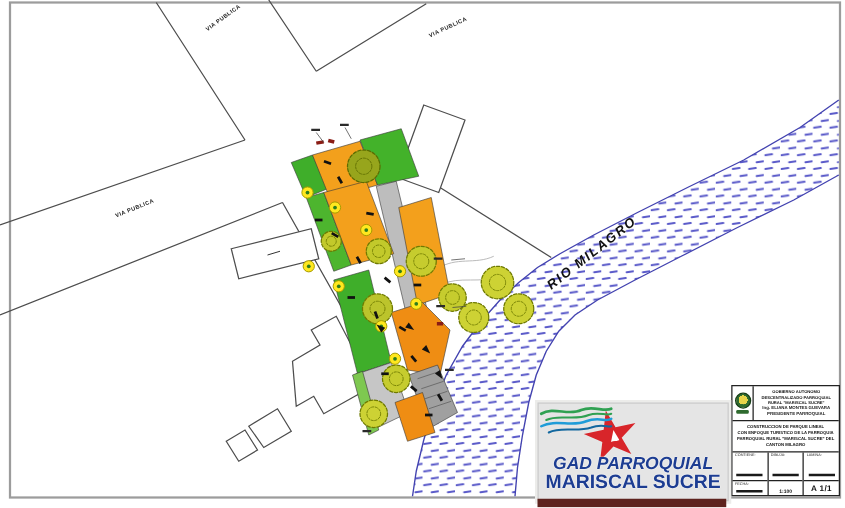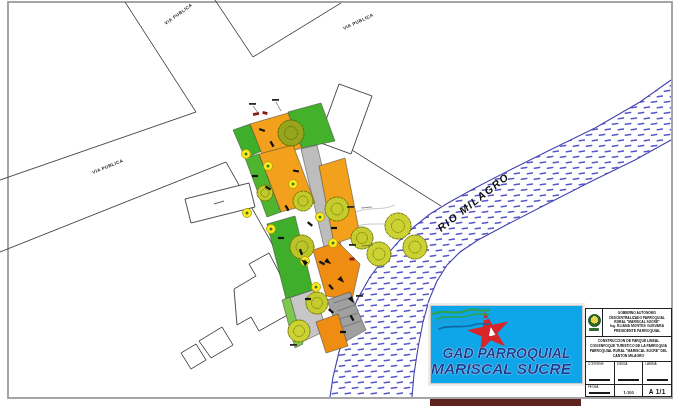--- a/index.html
+++ b/index.html
@@ -29,32 +29,32 @@
   .tb-col + .tb-col{border-left:1px solid #222;}
   .cell-top{height:20px;border-bottom:1px solid #222;position:relative;padding:1px 2px;}
   .cell-bot{flex:1;position:relative;padding:1px 2px;}
   .cell-label{font-size:3px;line-height:1;color:#222;}
   .vbar{position:absolute;left:12%;right:12%;bottom:3px;height:2.5px;background:#1a1a1a;}
   .vbar.small{height:2px;bottom:2px;}
   .scale-val{font-size:4px;font-weight:bold;text-align:center;margin-top:4px;}
   .sheet-val{font-size:6.5px;font-weight:bold;text-align:center;margin-top:2px;letter-spacing:0.3px;}
 
   
-  .logo{position:absolute;left:430px;top:305px;width:151px;height:77px;background:#0ea5e9;
+  .logo{position:absolute;left:430px;top:322px;width:151px;height:77px;background:#e5e5e5;
         border:1px solid #ccc;box-shadow:0 0 0 2px #ececea;}
   .star{position:absolute;left:36px;top:5px;width:44px;height:42px;background:#d8252a;
         transform:rotate(-12deg);
         clip-path:polygon(50% 0%,61% 35%,98% 35%,68% 57%,79% 91%,50% 70%,21% 91%,32% 57%,2% 35%,39% 35%);}
   .star-glyph{position:absolute;left:57px;top:21px;width:7px;height:9px;background:#fff;
         transform:rotate(-10deg);clip-path:polygon(50% 0,100% 100%,0 100%);}
   .waves{position:absolute;left:84px;top:9px;}
   .lg1{position:absolute;left:0;right:0;top:39px;text-align:center;font-style:italic;
        font-weight:bold;font-size:14px;color:#1d3d92;
        text-shadow:0 0 1px #fff,0 0 1px #fff;}
-  .lg2{position:absolute;left:0;right:0;top:54px;font-style:italic;
+  .lg2{position:absolute;left:0;right:0;top:54px;text-align:center;
        font-weight:bold;font-size:15.5px;color:#1d3d92;
        text-shadow:0 0 1px #fff,0 0 1px #fff;}
   .maroon{position:absolute;left:430px;top:399px;width:151px;height:7px;background:#5e231e;}
 </style>
 </head>
 <body>
 
 <div class="stage">
 
   <svg width="676" height="406" viewBox="0 0 676 406">

